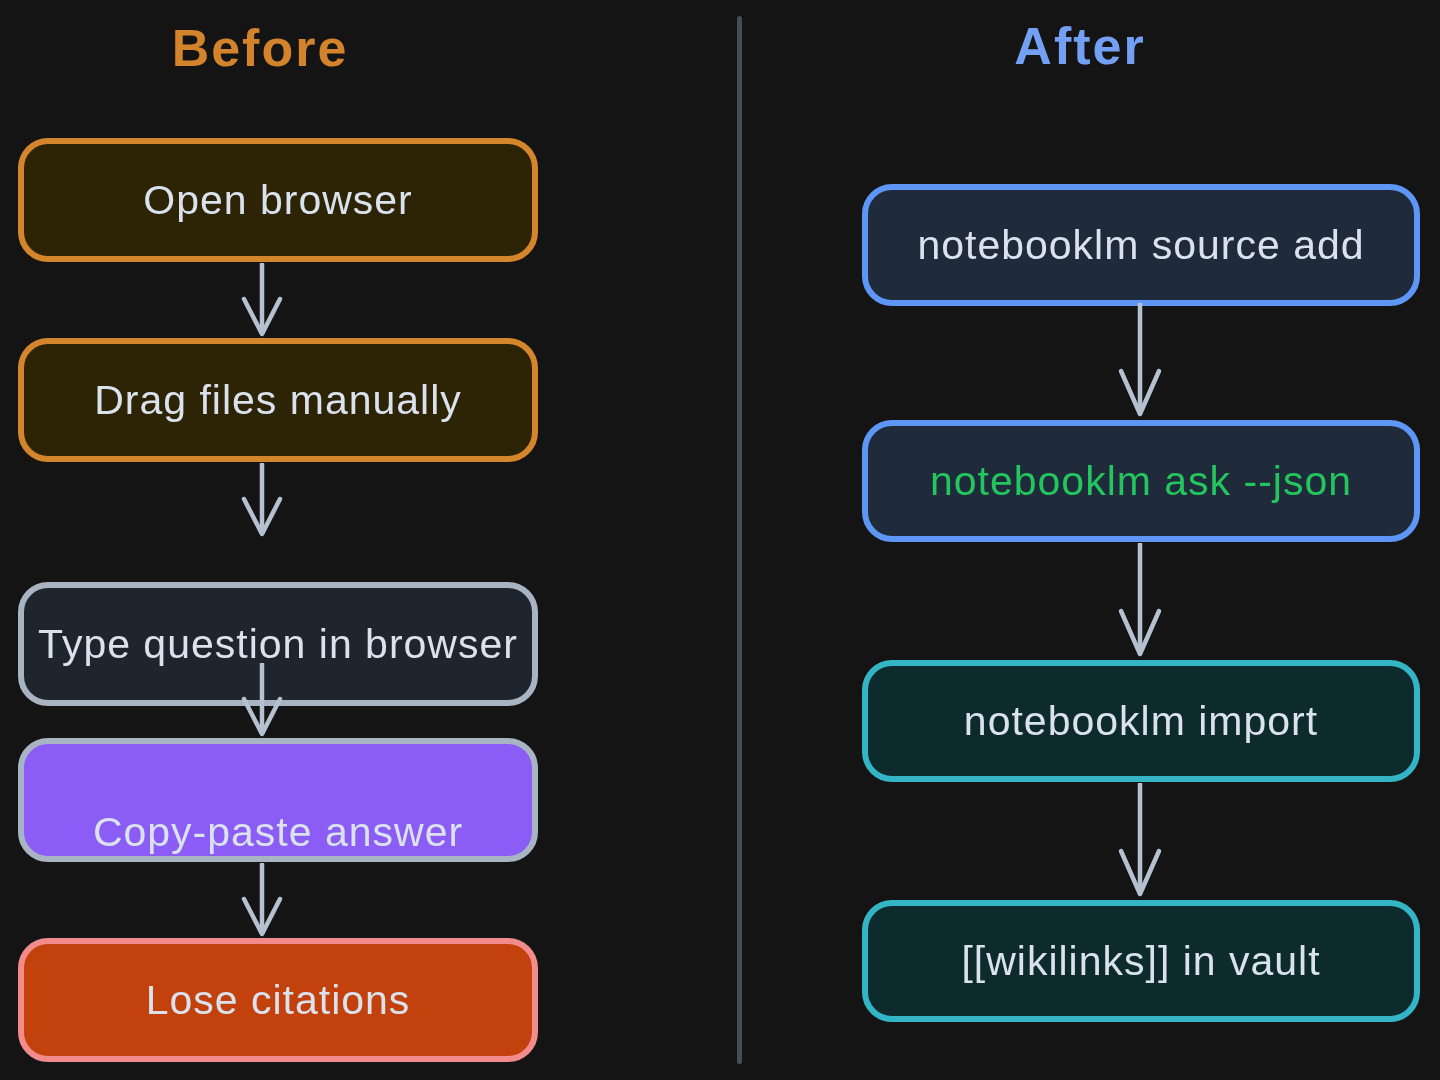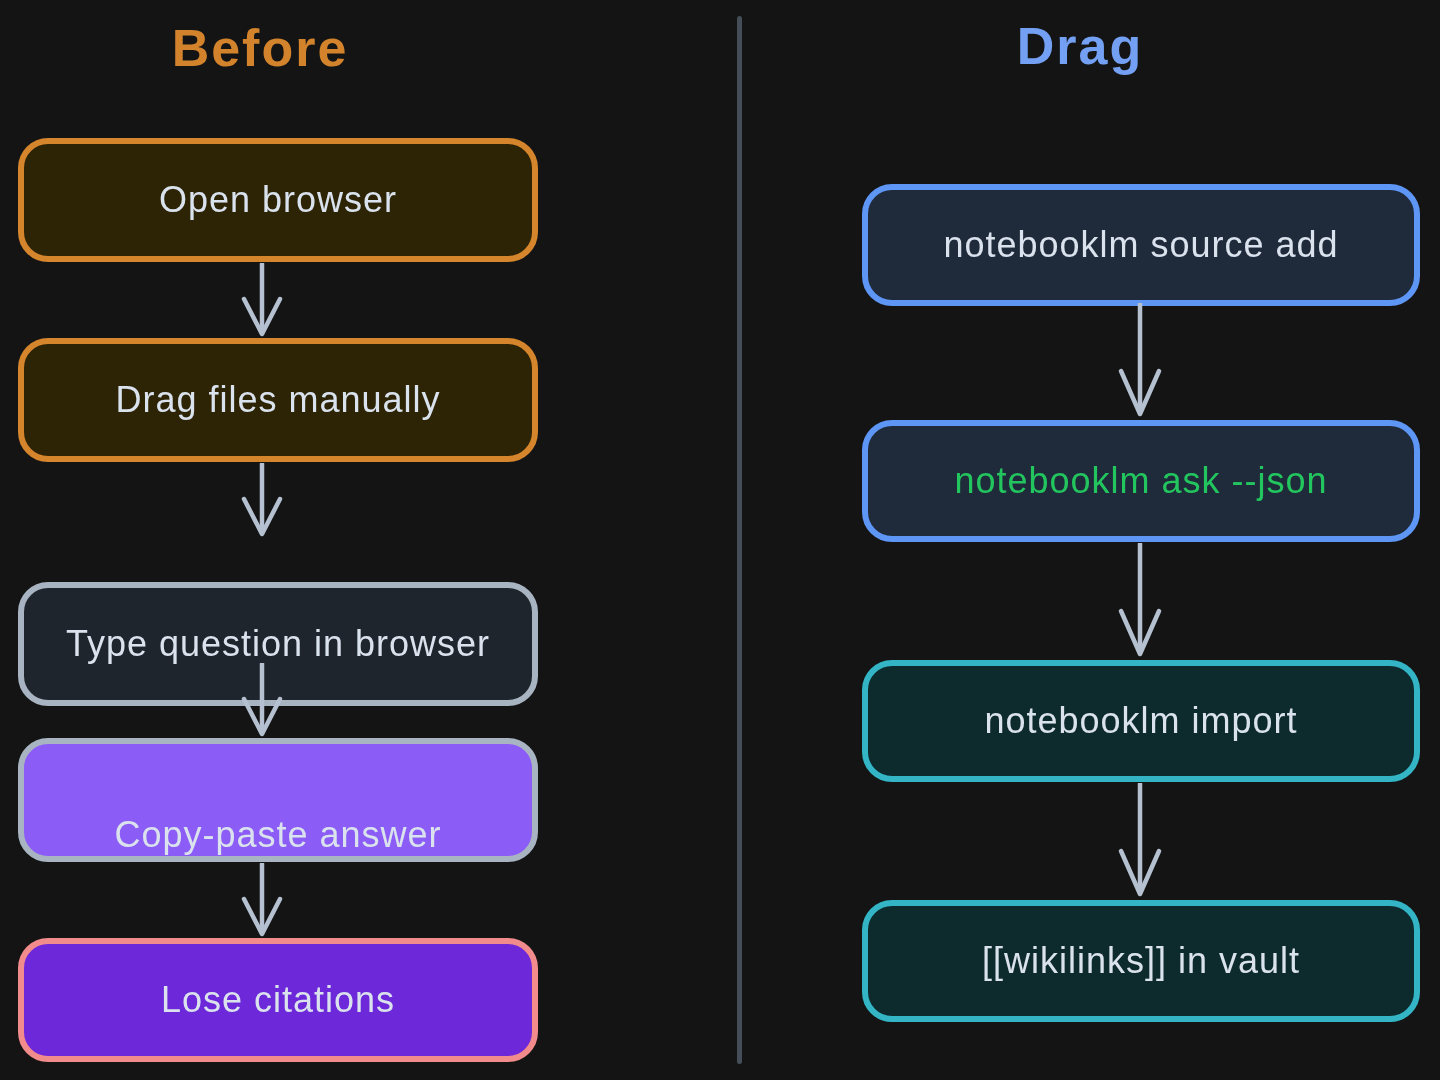--- a/index.html
+++ b/index.html
@@ -11,21 +11,21 @@
   .col-title{
     position:absolute;font-size:52px;font-weight:bold;text-align:center;
     letter-spacing:2px;
   }
   .box{
     position:absolute;box-sizing:border-box;
     border:6px solid;border-radius:30px;
     display:flex;align-items:center;justify-content:center;
   }
   .box .label{
-    font-size:36px;letter-spacing:1px;white-space:nowrap;
+    font-size:41px;letter-spacing:1px;white-space:nowrap;
   }
   .arrow{position:absolute;}
   .divider{position:absolute;border-radius:3px;}
 </style>
 </head>
 <body>
 
 <div class="canvas" style="background-color: rgb(20, 20, 20);">
 
   <div class="divider" style="left: 737px; top: 16px; width: 5px; height: 1048px; background-color: rgb(69, 78, 88);"></div>
@@ -61,25 +61,25 @@
 
   <div class="box" style="left: 18px; top: 738px; width: 520px; height: 124px; background-color: #8b5cf6; border-color: rgb(169, 180, 195); align-items: flex-end;">
     <span class="label" style="color: rgb(218, 226, 237);">Copy-paste answer</span>
   </div>
 
   <svg class="arrow" style="left: 240px; top: 863px; color: rgb(181, 192, 208);" width="44" height="74" viewBox="0 0 44 74">
     <line x1="22" y1="1" x2="22" y2="70" stroke="currentColor" stroke-width="4.5" stroke-linecap="round"></line>
     <polyline points="4,36 22,71 40,36" fill="none" stroke="currentColor" stroke-width="4.5" stroke-linecap="round" stroke-linejoin="round"></polyline>
   </svg>
 
-  <div class="box" style="left: 18px; top: 938px; width: 520px; height: 124px; background-color: #6d28d9; border-color: rgb(242, 139, 139);">
+  <div class="box" style="left: 18px; top: 938px; width: 520px; height: 124px; background-color: #c2410c; border-color: rgb(242, 139, 139);">
     <span class="label" style="color: rgb(218, 226, 237);">Lose citations</span>
   </div>
 
-  <div class="col-title" style="left: 880px; top: 16px; width: 400px; color: rgb(116, 160, 244);">Drag</div>
+  <div class="col-title" style="left: 880px; top: 16px; width: 400px; color: rgb(116, 160, 244);">After</div>
 
   <div class="box" style="left: 862px; top: 184px; width: 558px; height: 122px; background-color: rgb(31, 42, 58); border-color: rgb(94, 150, 246);">
     <span class="label" style="color: rgb(218, 226, 237);">notebooklm source add</span>
   </div>
 
   <svg class="arrow" style="left: 1118px; top: 303px; color: rgb(181, 192, 208);" width="44" height="115" viewBox="0 0 44 115">
     <line x1="22" y1="1" x2="22" y2="110" stroke="currentColor" stroke-width="4.5" stroke-linecap="round"></line>
     <polyline points="3,68 22,111 41,68" fill="none" stroke="currentColor" stroke-width="4.5" stroke-linecap="round" stroke-linejoin="round"></polyline>
   </svg>
 

